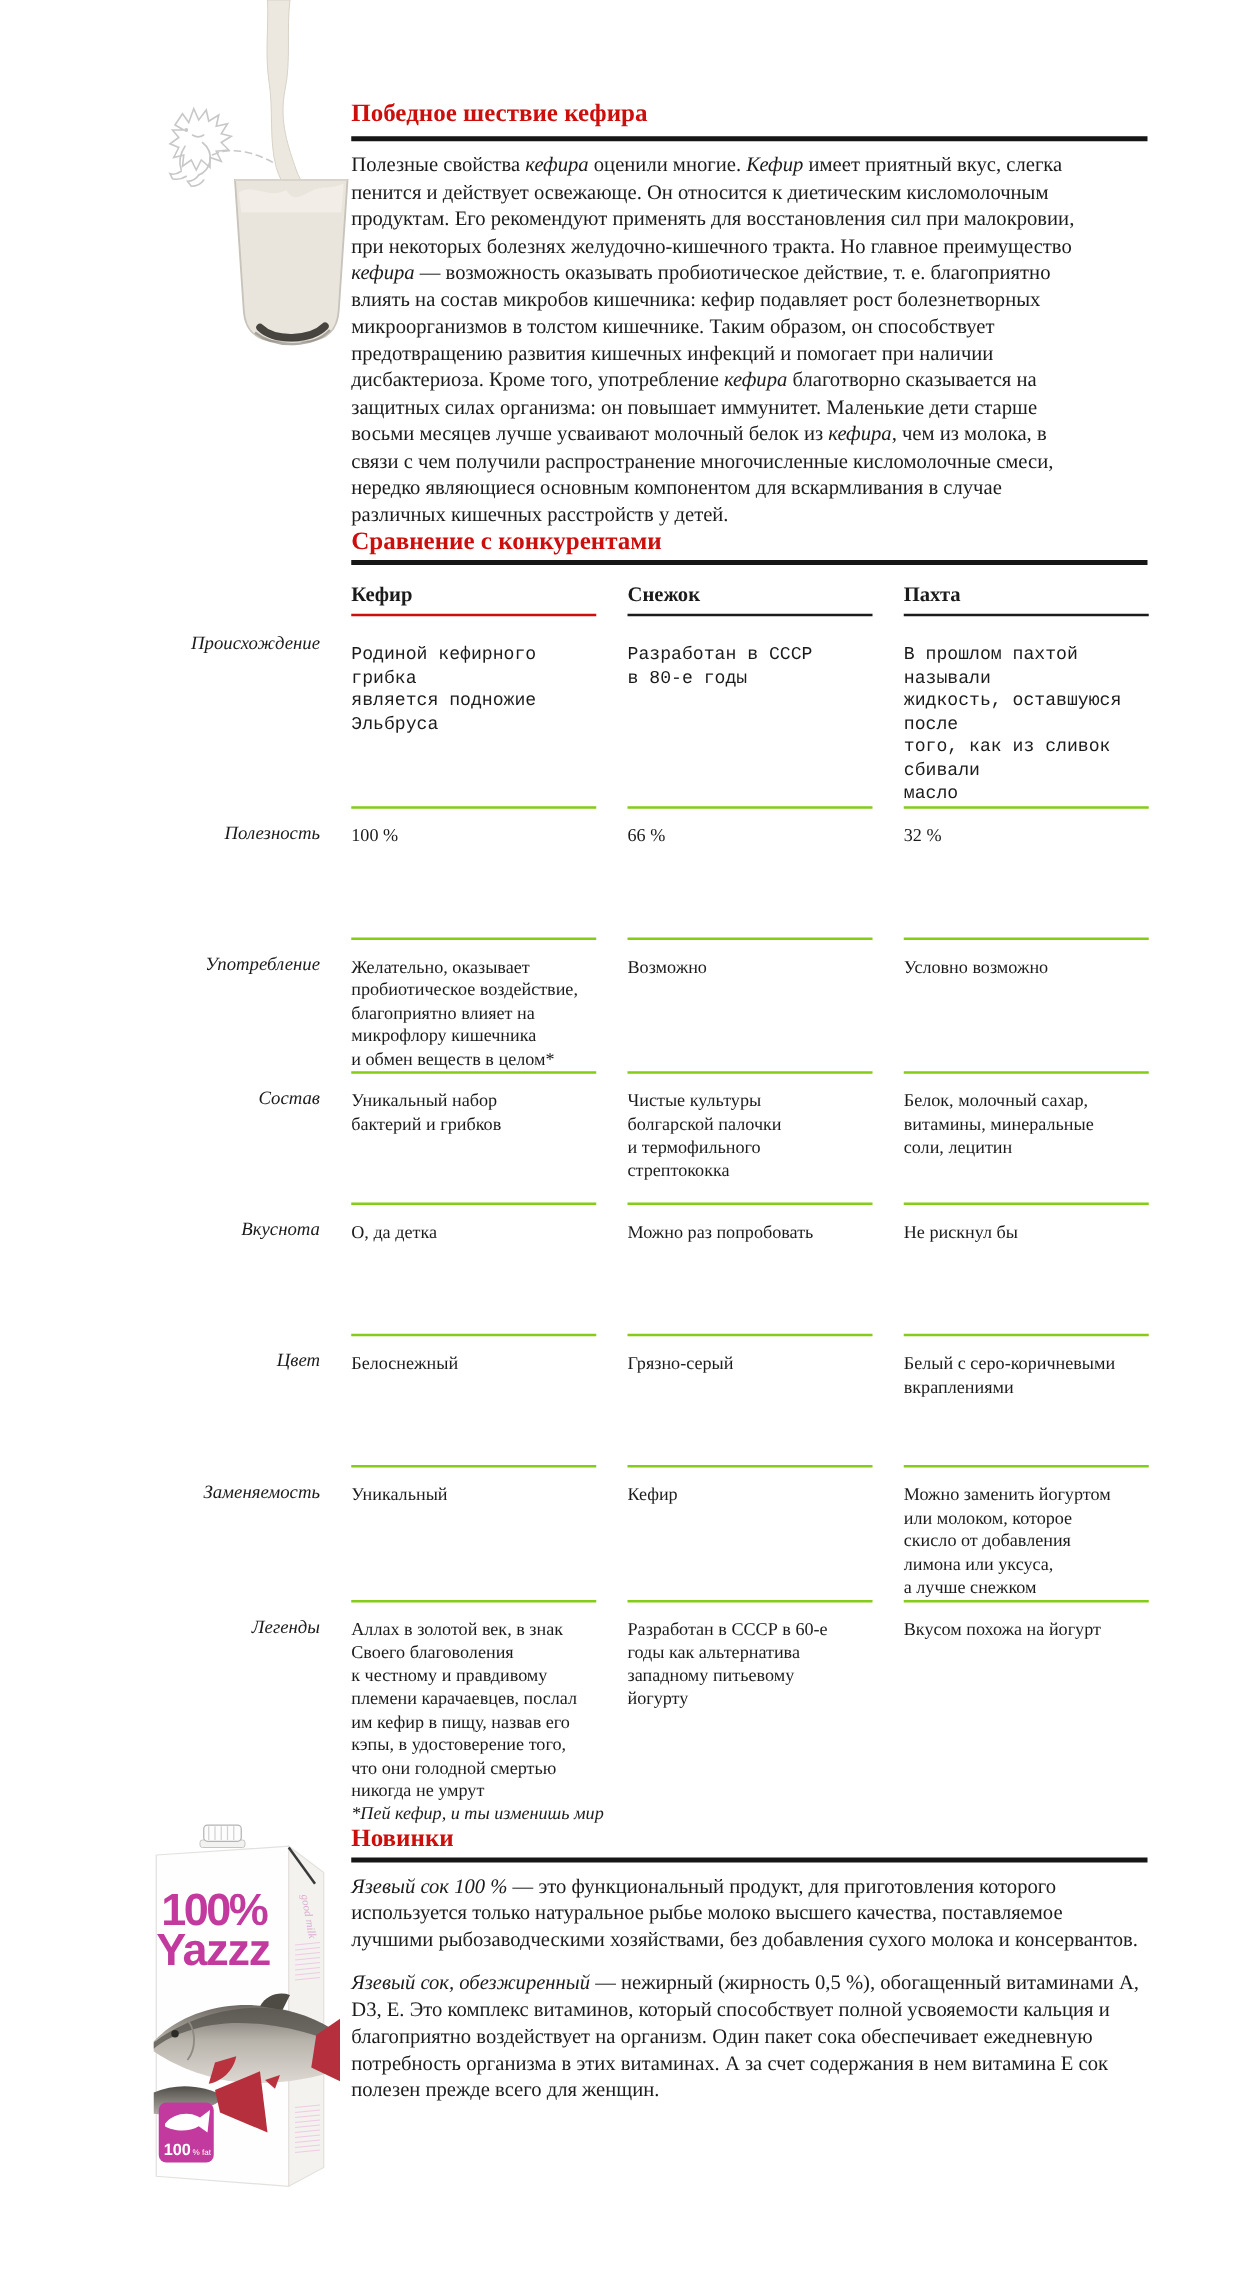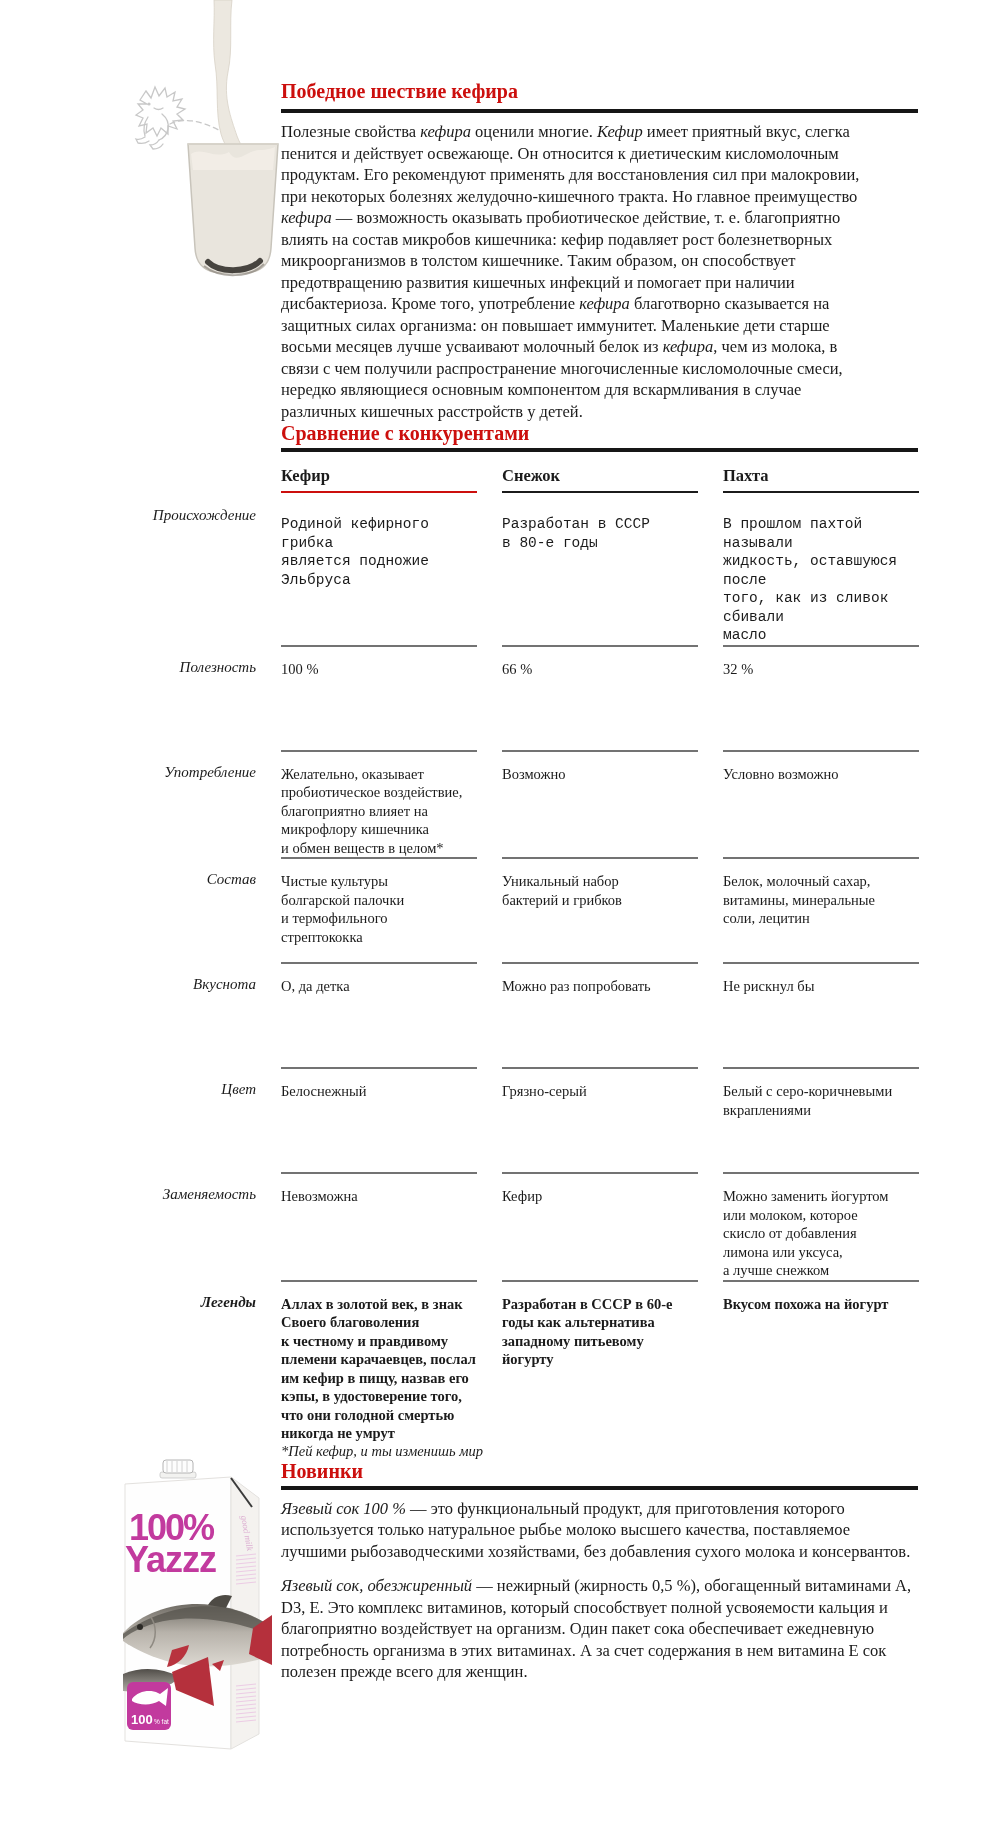--- a/index.html
+++ b/index.html
@@ -31,28 +31,28 @@
     column-gap:25px;
   }
   .thead{margin-top:6px;}
   .hcell{
     font-weight:bold;font-size:16.5px;line-height:20px;
     padding:8px 0 5px 0;border-bottom:2px solid #1b1b1b;
   }
   .hcell.first{border-bottom-color:var(--accent,#cc0f0d);}
   .hspacer{border:none;}
   .trow{min-height:105px;align-items:start;}
-  .trow.last{min-height:0;font-weight:bold;}
+  .trow.last{min-height:0;}
   .tlabel{
     font-style:italic;font-size:15px;line-height:18.5px;
     text-align:right;padding-top:13px;
   }
   .tcell{
     font-size:14.5px;line-height:18.5px;
-    border-top:2px solid #737373;padding-top:13px;
+    border-top:2px solid #84cc16;padding-top:13px;
     white-space:pre-line;
   }
   .trow.first .tcell{border-top:none;padding-top:22px;font-family:Liberation Mono, monospace;}
   .footnote{font-style:italic;font-size:14.5px;}
 </style>
 </head>
 <body>
 
 <svg class="hero" viewBox="0 0 175 290">
 
@@ -195,46 +195,46 @@
           <div class="tcell">Желательно, оказывает
 пробиотическое воздействие,
 благоприятно влияет на
 микрофлору кишечника
 и обмен веществ в целом*</div>
           <div class="tcell">Возможно</div>
           <div class="tcell">Условно возможно</div>
         </div>
         <div class="trow">
           <div class="tlabel">Состав</div>
+          <div class="tcell">Уникальный набор
+бактерий и грибков</div>
           <div class="tcell">Чистые культуры
 болгарской палочки
 и термофильного
 стрептококка</div>
-          <div class="tcell">Уникальный набор
-бактерий и грибков</div>
           <div class="tcell">Белок, молочный сахар,
 витамины, минеральные
 соли, лецитин</div>
         </div>
         <div class="trow">
           <div class="tlabel">Вкуснота</div>
           <div class="tcell">О, да детка</div>
           <div class="tcell">Можно раз попробовать</div>
           <div class="tcell">Не рискнул бы</div>
         </div>
         <div class="trow">
           <div class="tlabel">Цвет</div>
           <div class="tcell">Белоснежный</div>
           <div class="tcell">Грязно-серый</div>
           <div class="tcell">Белый с серо-коричневыми
 вкраплениями</div>
         </div>
         <div class="trow">
           <div class="tlabel">Заменяемость</div>
-          <div class="tcell">Невозможна</div>
+          <div class="tcell">Уникальный</div>
           <div class="tcell">Кефир</div>
           <div class="tcell">Можно заменить йогуртом
 или молоком, которое
 скисло от добавления
 лимона или уксуса,
 а лучше снежком</div>
         </div>
         <div class="trow last">
           <div class="tlabel">Легенды</div>
           <div class="tcell">Аллах в золотой век, в знак

